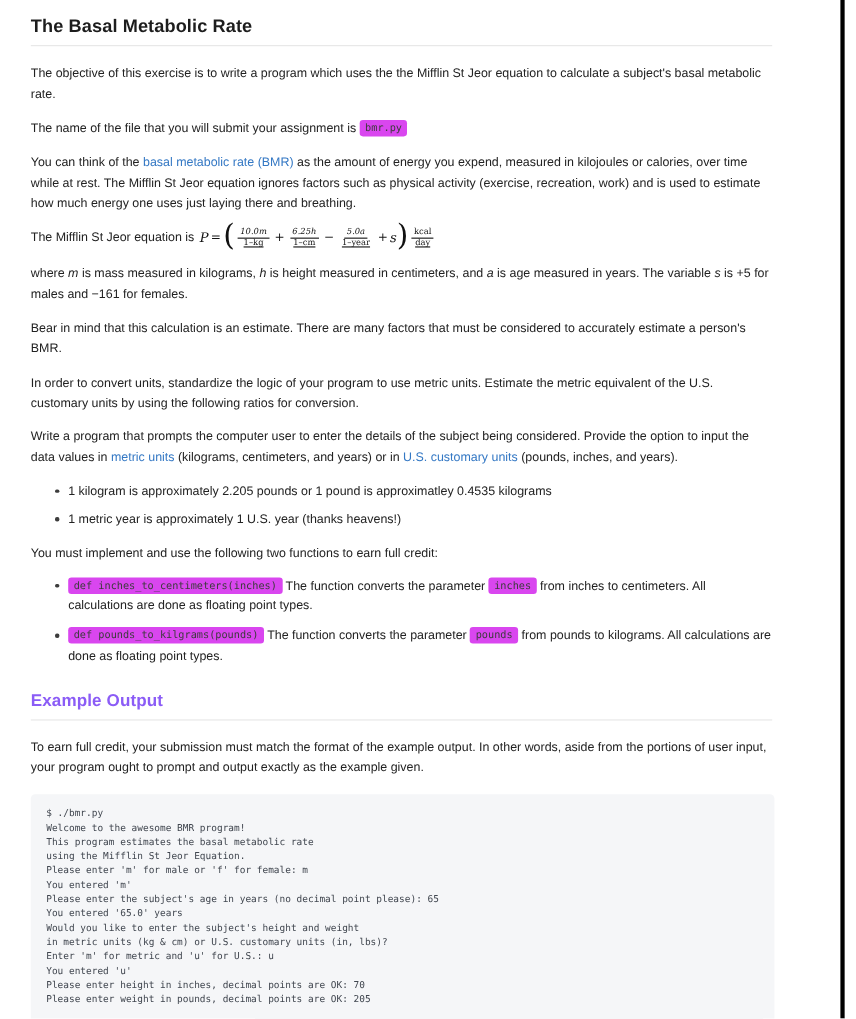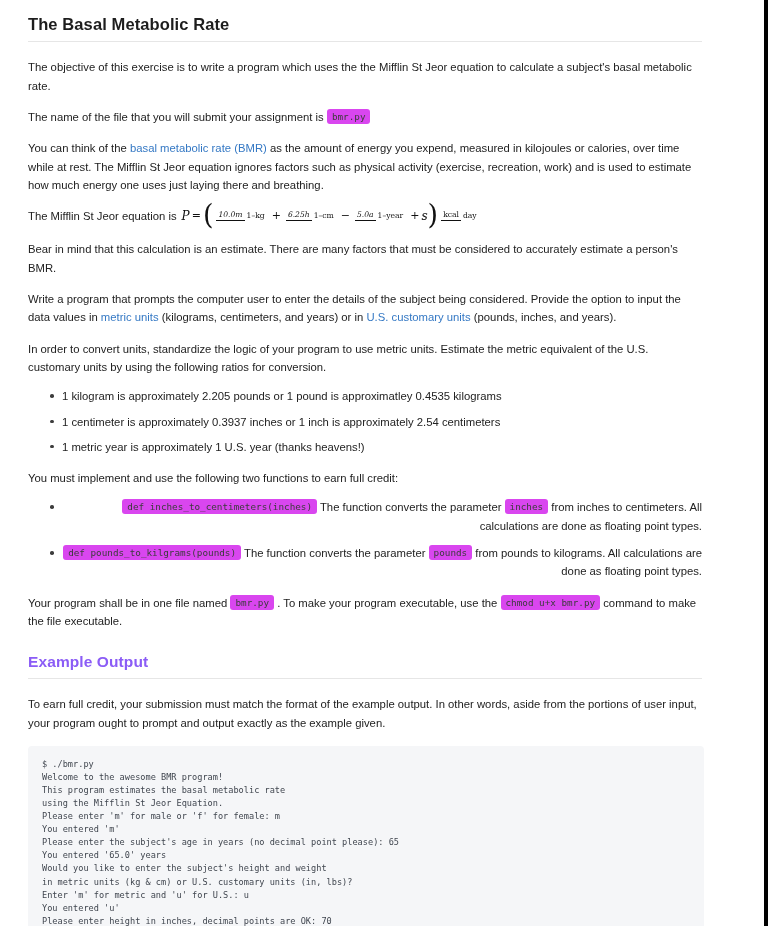--- a/index.html
+++ b/index.html
@@ -85,21 +85,21 @@
   ul.bullets > li:before {
     content: "";
     position: absolute;
     left: 0;
     top: 7px;
     width: 3.5px;
     height: 3.5px;
     border-radius: 50%;
     background: #3d3d3d;
   }
-  ul.funcs > li { margin-bottom: 9px; text-align: right; }
+  ul.funcs > li { margin-bottom: 9px; }
 
   
   .formula-line {
     display: flex;
     align-items: flex-start;
     margin: 0 0 13px 0;
     font-size: 11.3px;
     color: #222;
     line-height: 1.62;
   }
@@ -117,37 +117,38 @@
   .paren {
     font-size: 27px;
     line-height: 0.75;
     font-family: "DejaVu Serif", serif;
     font-weight: 300;
     position: relative;
     top: -1px;
   }
   .frac {
     display: inline-flex;
-    flex-direction: row;
+    flex-direction: column;
     align-items: center;
     justify-content: center;
     margin: 0 3px;
     vertical-align: middle;
     line-height: 1.12;
   }
   .frac .num {
     font-size: 7.6px;
     padding: 0 2px 0.5px 2px;
     border-bottom: 1px solid #111;
     white-space: nowrap;
   }
   .frac .den {
     font-size: 7.6px;
     padding: 0.5px 2px 0 2px;
     white-space: nowrap;
+    text-decoration: underline;
   }
   .op { font-size: 11px; margin: 0 2px; }
   .it { font-style: italic; }
 
   
   .codeblock {
     background: #f5f6f8;
     border-radius: 4px;
     padding: 12px 14px 14px 14px;
     margin: 14px 0 0 0;
@@ -212,49 +213,48 @@
       <span class="op">+</span>
       <span class="v it">s</span>
       <span class="paren">)</span>
       <span class="frac">
         <span class="num">kcal</span>
         <span class="den">day</span>
       </span>
     </span>
   </div>
 
+  <p class="para">
+    where <span class="it">m</span> is mass measured in kilograms, <span class="it">h</span> is height measured in centimeters, and <span class="it">a</span> is age measured in years. The variable <span class="it">s</span> is +5 for males and −161 for females.
+  </p>
 
   <p class="para">Bear in mind that this calculation is an estimate. There are many factors that must be considered to accurately estimate a person's BMR.</p>
 
+  <p class="para tight">In order to convert units, standardize the logic of your program to use metric units. Estimate the metric equivalent of the U.S. customary units by using the following ratios for conversion.</p>
+
   <p class="para">
     <span>Write a program that prompts the computer user to enter the details of the subject being considered. Provide the option to input the data values in </span><a class="link" href="#">metric units</a><span> (kilograms, centimeters, and years) or in </span><a class="link" href="#">U.S. customary units</a><span> (pounds, inches, and years).</span>
   </p>
-
-  <p class="para tight">In order to convert units, standardize the logic of your program to use metric units. Estimate the metric equivalent of the U.S. customary units by using the following ratios for conversion.</p>
 
   <ul class="bullets">
     <li>1 kilogram is approximately 2.205 pounds or 1 pound is approximatley 0.4535 kilograms</li>
-    <li>1 centimeter is approximately 0.3937 inches or 1 inch is approximately 2.54 centimeters</li>
     <li>1 metric year is approximately 1 U.S. year (thanks heavens!)</li>
   </ul>
 
   <p class="para tight">You must implement and use the following two functions to earn full credit:</p>
 
   <ul class="bullets funcs">
     <li>
       <code class="inline">def inches_to_centimeters(inches)</code><span> The function converts the parameter </span><code class="inline">inches</code><span> from inches to centimeters. All calculations are done as floating point types.</span>
     </li>
     <li>
       <code class="inline">def pounds_to_kilgrams(pounds)</code><span> The function converts the parameter </span><code class="inline">pounds</code><span> from pounds to kilograms. All calculations are done as floating point types.</span>
     </li>
   </ul>
 
-  <p class="para">
-    <span>Your program shall be in one file named </span><code class="inline">bmr.py</code><span> . To make your program executable, use the </span><code class="inline">chmod u+x bmr.py</code><span> command to make the file executable.</span>
-  </p>
 
   <h2 class="section-title">Example Output</h2>
   <hr class="rule">
 
   <p class="para">To earn full credit, your submission must match the format of the example output. In other words, aside from the portions of user input, your program ought to prompt and output exactly as the example given.</p>
 
   <div class="codeblock">
     <pre>$ ./bmr.py
 Welcome to the awesome BMR program!
 This program estimates the basal metabolic rate

